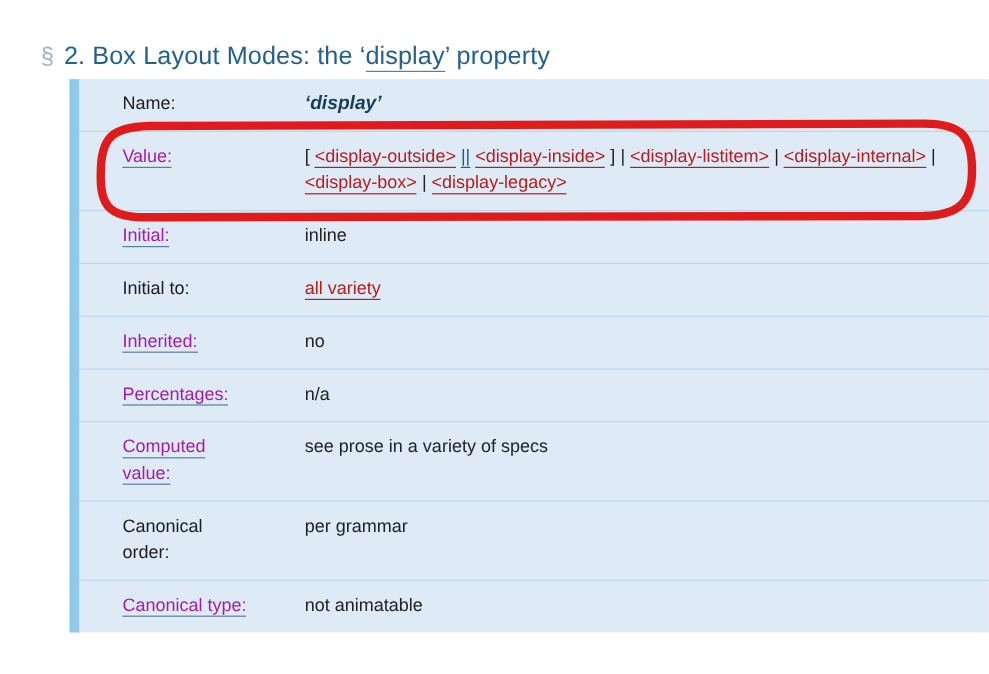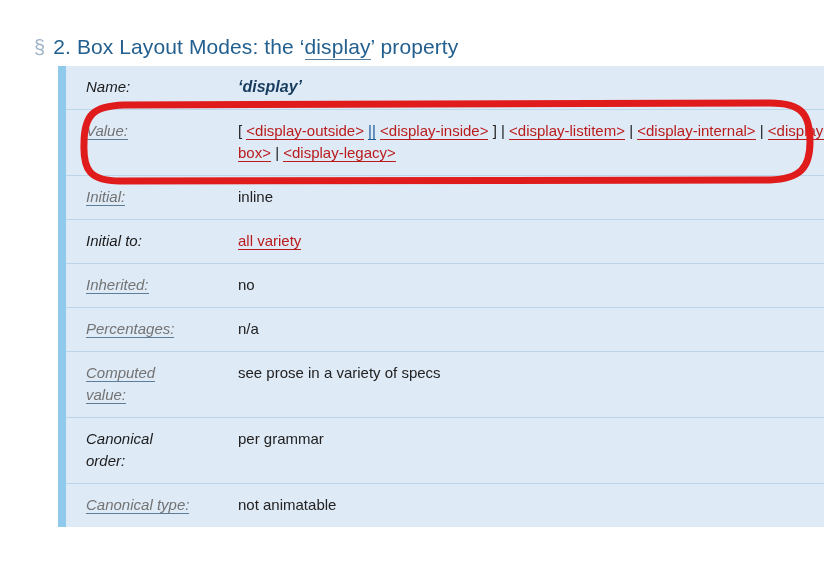--- a/index.html
+++ b/index.html
@@ -69,29 +69,28 @@
     text-align: left;
     vertical-align: top;
     padding: 10px 6px 11px 6px;
     font-size: 15px;
     line-height: 22px;
     color: #222222;
     font-weight: normal;
   }
   table.propdef th {
     width: 104px;
-    padding-left: 20px;
-    font-style: italic;
+    padding-left: 36px;
     color: #1c1c1c;
   }
   table.propdef td {
     padding-left: 42px;
   }
   table.propdef th .lbl-link {
-    color: #737373;
+    color: #a21caf;
     text-decoration: none;
     border-bottom: 1px solid #5d7d99;
   }
   table.propdef th .lbl-plain {
     color: #1c1c1c;
   }
 
   .value-name {
     font-weight: bold;
     font-style: italic;

